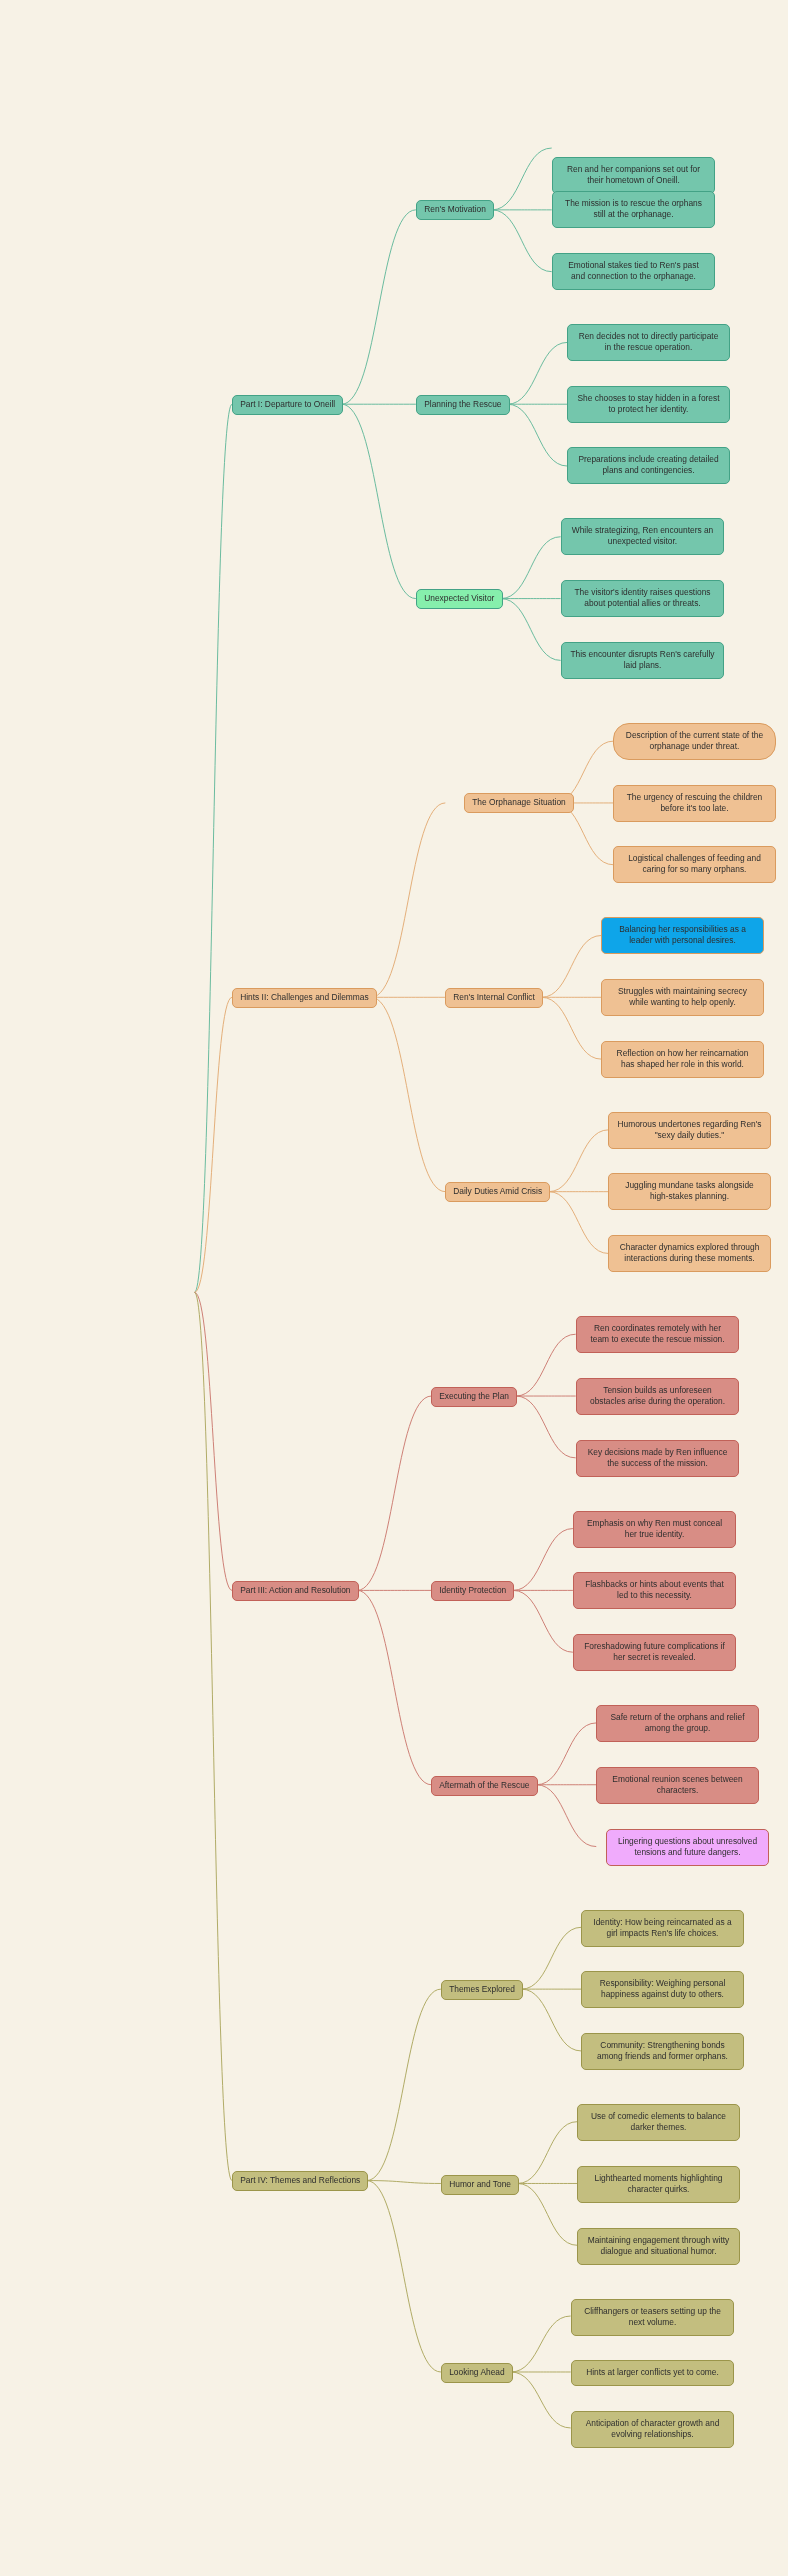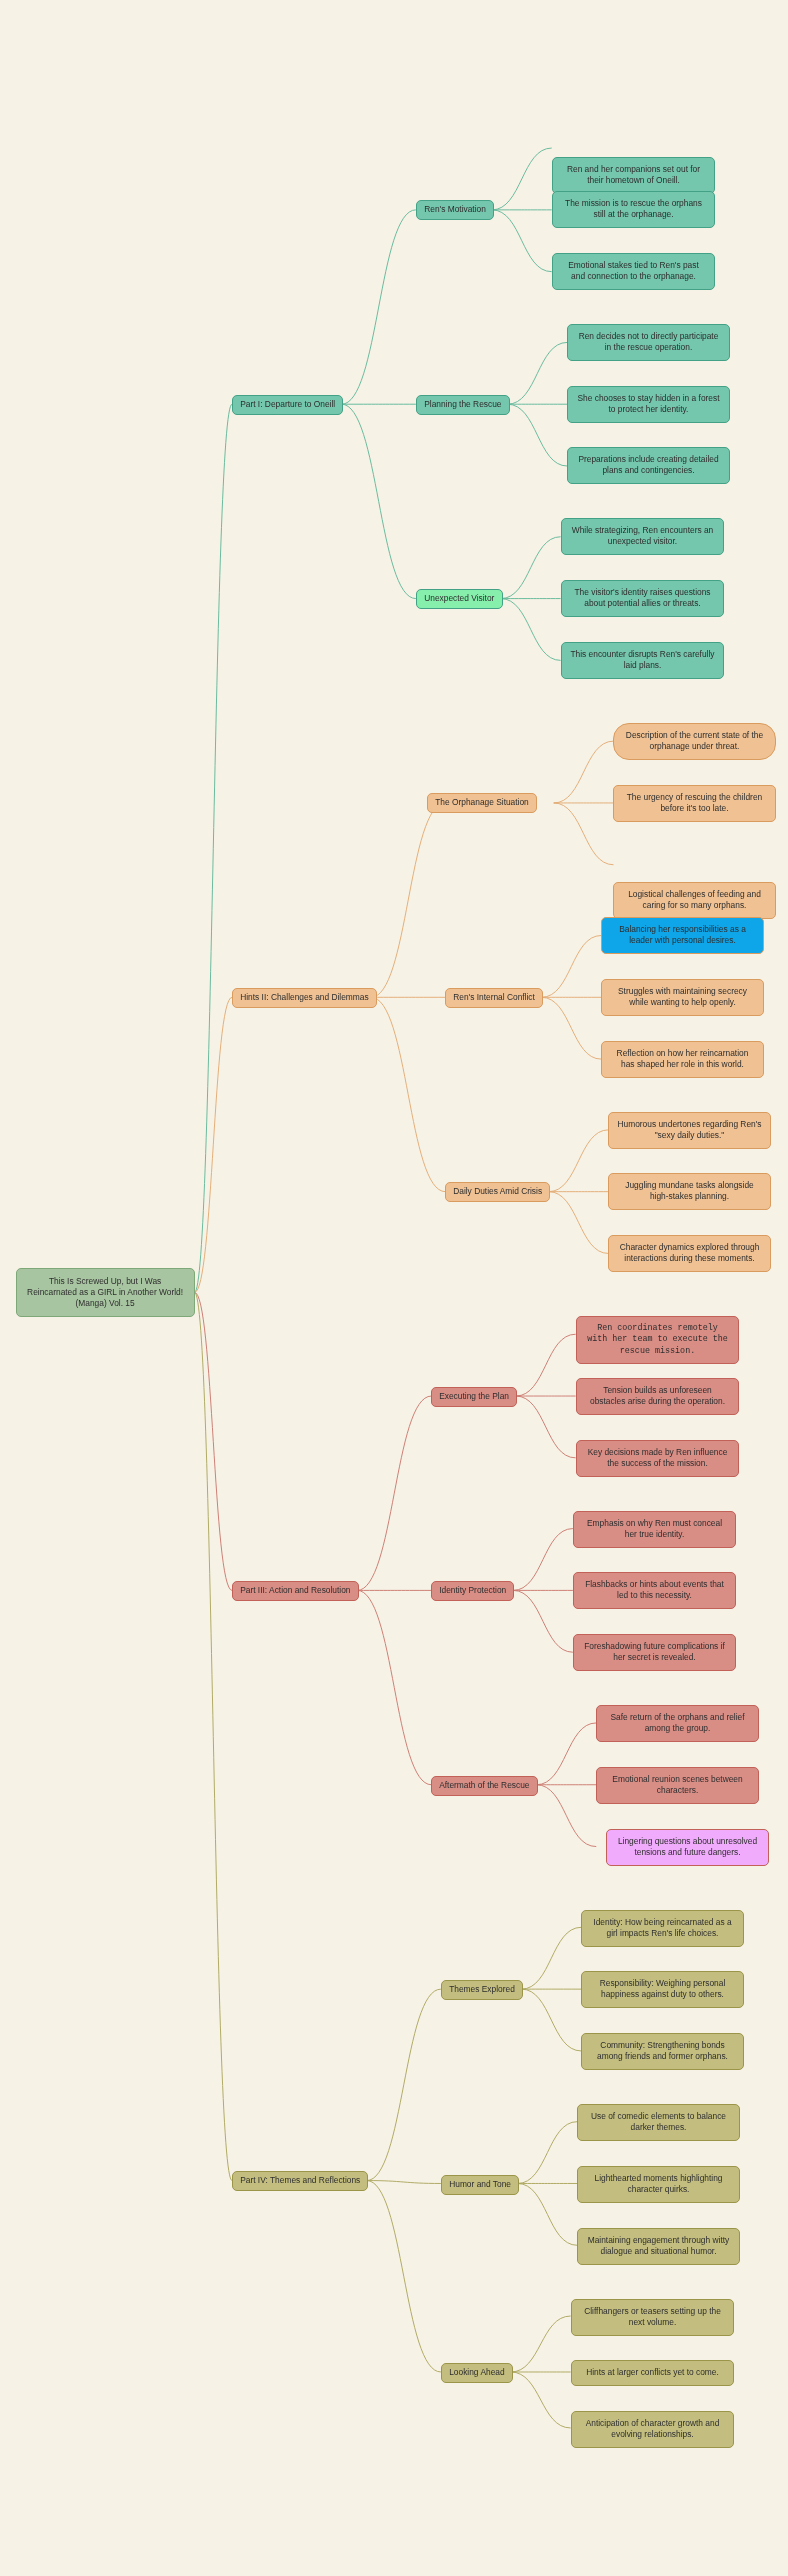--- a/index.html
+++ b/index.html
@@ -84,50 +84,49 @@
       <path d="M 937 3570.5 C 990 3570.5, 990 3681.5, 1043 3681.5" fill="none" stroke="#aca75f" stroke-width="1.7" stroke-linecap="round"></path>
       <path d="M 659 3914.25 C 725 3914.25, 725 3919.5, 791 3919.5" fill="none" stroke="#aca75f" stroke-width="1.7" stroke-linecap="round"></path>
       <path d="M 930 3919.5 C 983 3919.5, 983 3808.5, 1036 3808.5" fill="none" stroke="#aca75f" stroke-width="1.7" stroke-linecap="round"></path>
       <path d="M 930 3919.5 C 983 3919.5, 983 3919.5, 1036 3919.5" fill="none" stroke="#aca75f" stroke-width="1.7" stroke-linecap="round"></path>
       <path d="M 930 3919.5 C 983 3919.5, 983 4030.5, 1036 4030.5" fill="none" stroke="#aca75f" stroke-width="1.7" stroke-linecap="round"></path>
       <path d="M 659 3914.25 C 725 3914.25, 725 4258, 791 4258" fill="none" stroke="#aca75f" stroke-width="1.7" stroke-linecap="round"></path>
       <path d="M 918 4258 C 971 4258, 971 4157.5, 1024 4157.5" fill="none" stroke="#aca75f" stroke-width="1.7" stroke-linecap="round"></path>
       <path d="M 918 4258 C 971 4258, 971 4258, 1024 4258" fill="none" stroke="#aca75f" stroke-width="1.7" stroke-linecap="round"></path>
       <path d="M 918 4258 C 971 4258, 971 4358.5, 1024 4358.5" fill="none" stroke="#aca75f" stroke-width="1.7" stroke-linecap="round"></path>
     </svg>
-<div class="node d0" style="background: rgb(168, 197, 161); border-color: rgb(126, 168, 120); left: 15.6px; top: 1268px;">This Is Screwed Up, but I Was Reincarnated as a GIRL in Another World! (Manga) Vol. 15</div>
     <div class="node d1" style="background: rgb(116, 198, 172); border-color: rgb(67, 162, 134); left: 232px; top: 395px;">Part I: Departure to Oneill</div>
     <div class="node d2" style="background: rgb(116, 198, 172); border-color: rgb(67, 162, 134); left: 416px; top: 200px;">Ren's Motivation</div>
     <div class="node d3" style="background: rgb(116, 198, 172); border-color: rgb(67, 162, 134); left: 552px; top: 129px; margin-top: 28px;">Ren and her companions set out for their hometown of Oneill.</div>
     <div class="node d3" style="background: rgb(116, 198, 172); border-color: rgb(67, 162, 134); left: 552px; top: 191px;">The mission is to rescue the orphans still at the orphanage.</div>
     <div class="node d3" style="background: rgb(116, 198, 172); border-color: rgb(67, 162, 134); left: 552px; top: 253px;">Emotional stakes tied to Ren's past and connection to the orphanage.</div>
     <div class="node d2" style="background: rgb(116, 198, 172); border-color: rgb(67, 162, 134); left: 416px; top: 395px;">Planning the Rescue</div>
     <div class="node d3" style="background: rgb(116, 198, 172); border-color: rgb(67, 162, 134); left: 567px; top: 324px;">Ren decides not to directly participate in the rescue operation.</div>
     <div class="node d3" style="background: rgb(116, 198, 172); border-color: rgb(67, 162, 134); left: 567px; top: 386px;">She chooses to stay hidden in a forest to protect her identity.</div>
     <div class="node d3" style="background: rgb(116, 198, 172); border-color: rgb(67, 162, 134); left: 567px; top: 447px;">Preparations include creating detailed plans and contingencies.</div>
     <div class="node d2" style="background: #86efac; border-color: rgb(67, 162, 134); left: 416px; top: 589px;">Unexpected Visitor</div>
     <div class="node d3" style="background: rgb(116, 198, 172); border-color: rgb(67, 162, 134); left: 561px; top: 518px;">While strategizing, Ren encounters an unexpected visitor.</div>
     <div class="node d3" style="background: rgb(116, 198, 172); border-color: rgb(67, 162, 134); left: 561px; top: 580px;">The visitor's identity raises questions about potential allies or threats.</div>
     <div class="node d3" style="background: rgb(116, 198, 172); border-color: rgb(67, 162, 134); left: 561px; top: 642px;">This encounter disrupts Ren's carefully laid plans.</div>
     <div class="node d1" style="background: rgb(239, 193, 147); border-color: rgb(218, 155, 94); left: 232px; top: 988px;">Hints II: Challenges and Dilemmas</div>
-    <div class="node d2" style="background: rgb(239, 193, 147); border-color: rgb(218, 155, 94); left: 427px; top: 793px;">The Orphanage Situation</div>
+    <div class="node d2" style="background: rgb(239, 193, 147); border-color: rgb(218, 155, 94); left: 464px; top: 793px;">The Orphanage Situation</div>
     <div class="node d3" style="background: rgb(239, 193, 147); border-color: rgb(218, 155, 94); left: 613px; top: 723px; border-radius: 16px;">Description of the current state of the orphanage under threat.</div>
     <div class="node d3" style="background: rgb(239, 193, 147); border-color: rgb(218, 155, 94); left: 613px; top: 785px;">The urgency of rescuing the children before it's too late.</div>
-    <div class="node d3" style="background: rgb(239, 193, 147); border-color: rgb(218, 155, 94); left: 613px; top: 846px; margin-top: 36px;">Logistical challenges of feeding and caring for so many orphans.</div>
+    <div class="node d3" style="background: rgb(239, 193, 147); border-color: rgb(218, 155, 94); left: 613px; top: 846px;">Logistical challenges of feeding and caring for so many orphans.</div>
     <div class="node d2" style="background: rgb(239, 193, 147); border-color: rgb(218, 155, 94); left: 445px; top: 988px;">Ren's Internal Conflict</div>
     <div class="node d3" style="background: #0ea5e9; border-color: rgb(218, 155, 94); left: 601px; top: 917px;">Balancing her responsibilities as a leader with personal desires.</div>
     <div class="node d3" style="background: rgb(239, 193, 147); border-color: rgb(218, 155, 94); left: 601px; top: 979px;">Struggles with maintaining secrecy while wanting to help openly.</div>
     <div class="node d3" style="background: rgb(239, 193, 147); border-color: rgb(218, 155, 94); left: 601px; top: 1041px;">Reflection on how her reincarnation has shaped her role in this world.</div>
     <div class="node d2" style="background: rgb(239, 193, 147); border-color: rgb(218, 155, 94); left: 445px; top: 1182px;">Daily Duties Amid Crisis</div>
     <div class="node d3" style="background: rgb(239, 193, 147); border-color: rgb(218, 155, 94); left: 608px; top: 1112px;">Humorous undertones regarding Ren's "sexy daily duties."</div>
     <div class="node d3" style="background: rgb(239, 193, 147); border-color: rgb(218, 155, 94); left: 608px; top: 1173px;">Juggling mundane tasks alongside high-stakes planning.</div>
     <div class="node d3" style="background: rgb(239, 193, 147); border-color: rgb(218, 155, 94); left: 608px; top: 1235px;">Character dynamics explored through interactions during these moments.</div>
     <div class="node d1" style="background: rgb(216, 141, 133); border-color: rgb(193, 97, 88); left: 232px; top: 1581px;">Part III: Action and Resolution</div>
     <div class="node d2" style="background: rgb(216, 141, 133); border-color: rgb(193, 97, 88); left: 431px; top: 1387px;">Executing the Plan</div>
-    <div class="node d3" style="background: rgb(216, 141, 133); border-color: rgb(193, 97, 88); left: 576px; top: 1316px; font-family: Liberation Mono, monospace;">Ren coordinates remotely with her team to execute the rescue mission.</div>
+    <div class="node d3" style="background: rgb(216, 141, 133); border-color: rgb(193, 97, 88); left: 576px; top: 1316px;">Ren coordinates remotely with her team to execute the rescue mission.</div>
     <div class="node d3" style="background: rgb(216, 141, 133); border-color: rgb(193, 97, 88); left: 576px; top: 1378px;">Tension builds as unforeseen obstacles arise during the operation.</div>
     <div class="node d3" style="background: rgb(216, 141, 133); border-color: rgb(193, 97, 88); left: 576px; top: 1440px;">Key decisions made by Ren influence the success of the mission.</div>
     <div class="node d2" style="background: rgb(216, 141, 133); border-color: rgb(193, 97, 88); left: 431px; top: 1581px;">Identity Protection</div>
     <div class="node d3" style="background: rgb(216, 141, 133); border-color: rgb(193, 97, 88); left: 573px; top: 1511px;">Emphasis on why Ren must conceal her true identity.</div>
     <div class="node d3" style="background: rgb(216, 141, 133); border-color: rgb(193, 97, 88); left: 573px; top: 1572px;">Flashbacks or hints about events that led to this necessity.</div>
     <div class="node d3" style="background: rgb(216, 141, 133); border-color: rgb(193, 97, 88); left: 573px; top: 1634px;">Foreshadowing future complications if her secret is revealed.</div>
     <div class="node d2" style="background: rgb(216, 141, 133); border-color: rgb(193, 97, 88); left: 431px; top: 1776px;">Aftermath of the Rescue</div>
     <div class="node d3" style="background: rgb(216, 141, 133); border-color: rgb(193, 97, 88); left: 596px; top: 1705px;">Safe return of the orphans and relief among the group.</div>
     <div class="node d3" style="background: rgb(216, 141, 133); border-color: rgb(193, 97, 88); left: 596px; top: 1767px;">Emotional reunion scenes between characters.</div>
     <div class="node d3" style="background: #f0abfc; border-color: rgb(193, 97, 88); left: 596px; top: 1829px; margin-left: 10px;">Lingering questions about unresolved tensions and future dangers.</div>

